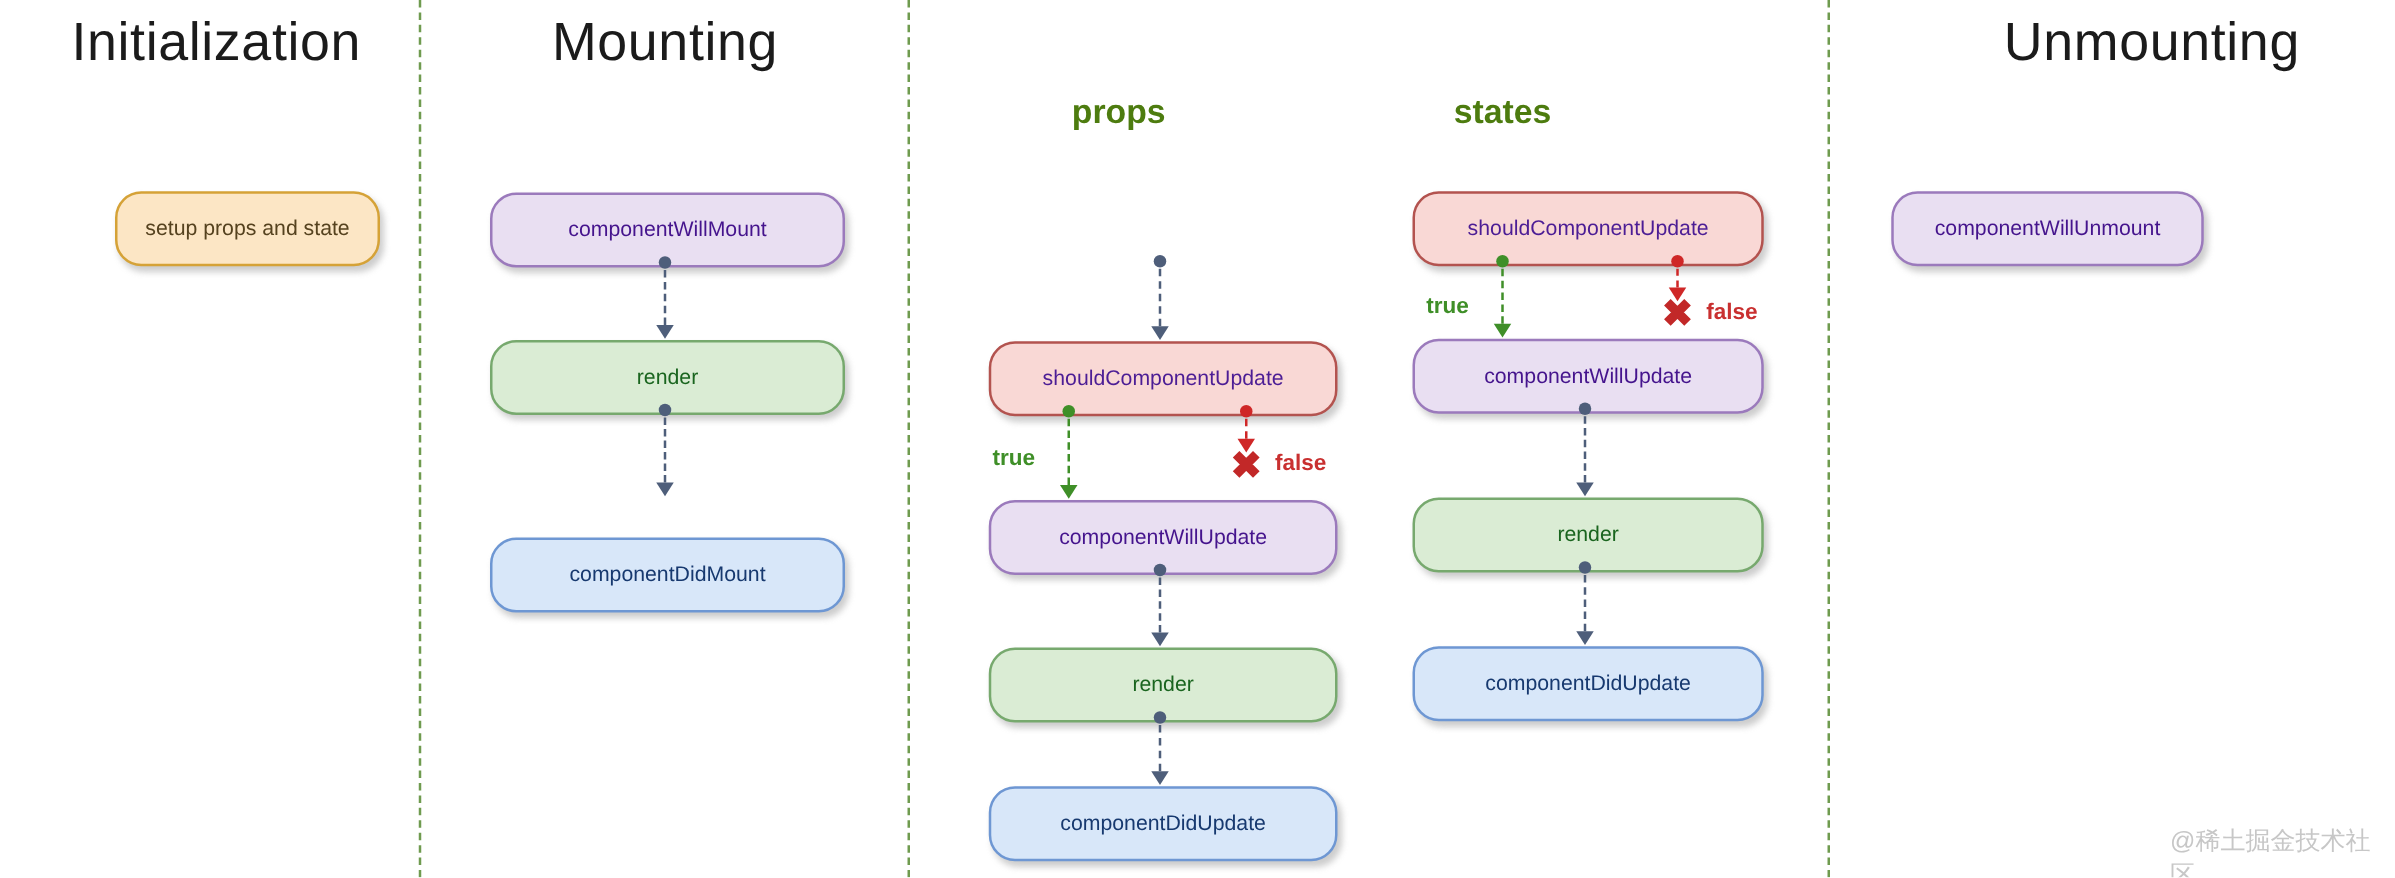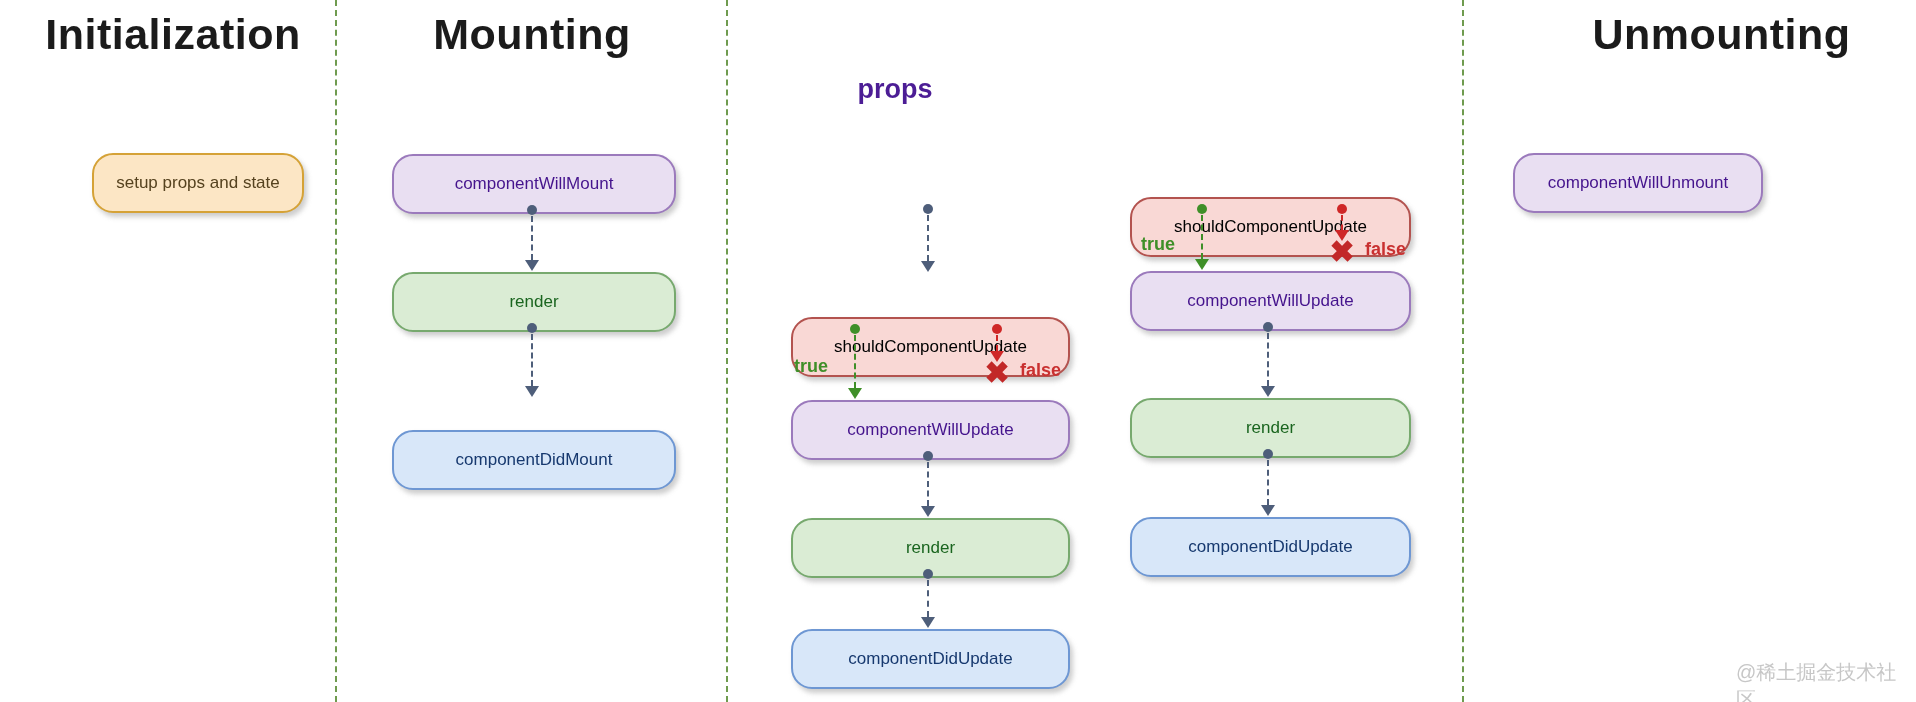--- a/index.html
+++ b/index.html
@@ -1,34 +1,34 @@
 <!DOCTYPE html>
 <html><head>
 <meta charset="utf-8">
 <style>
   html,body{margin:0;padding:0;background:#ffffff;}
   .canvas{
     position:relative;width:1916px;height:702px;background:#ffffff;overflow:hidden;
     font-family:"Liberation Sans",sans-serif;
   }
   .sep{position:absolute;top:0;height:702px;width:0;border-left:2px dashed #6f9b4f;}
-  .title{position:absolute;text-align:center;font-size:43px;font-weight:700;color:#1b1b1b;letter-spacing:0.5px;}
-  .sublabel{position:absolute;text-align:center;font-size:27px;font-weight:600;color:#4c1d95;}
+  .title{position:absolute;text-align:center;font-size:43px;font-weight:400;color:#1b1b1b;letter-spacing:0.5px;}
+  .sublabel{position:absolute;text-align:center;font-size:27px;font-weight:600;color:#4d7c0f;}
   .node{
     position:absolute;height:56px;border:2px solid;border-radius:21px;
     display:flex;align-items:center;justify-content:center;
     font-size:17px;font-weight:500;
     box-shadow:3px 4px 5px rgba(130,130,130,0.40);
   }
   .c-orange{background:#fce6c5;border-color:#d5a237;color:#55421f;}
   .c-purple{background:#e9dff2;border-color:#9b7abc;color:#45148d;}
   .c-green {background:#daecd4;border-color:#77a96e;color:#1a651f;}
   .c-blue  {background:#d8e7f9;border-color:#6e97d3;color:#17396f;}
   .c-cyan  {background:#b5e9f8;border-color:#36a5c9;color:#2d5f80;}
-  .c-red   {background:#f9d8d5;border-color:#b3534f;color:#000000;margin-top:44px;}
+  .c-red   {background:#f9d8d5;border-color:#b3534f;color:#4c1d95;}
   .flow{color:#4e5e7a;}
   .flow-true{color:#3f8f28;}
   .flow-false{color:#cf2727;}
   .dot{position:absolute;width:10px;height:10px;border-radius:50%;background:currentColor;}
   .dline{position:absolute;width:0;border-left:2px dashed currentColor;}
   .arrow{position:absolute;width:0;height:0;border-left:7px solid transparent;border-right:7px solid transparent;border-top:11px solid currentColor;}
   .branch-label{position:absolute;font-size:18px;font-weight:bold;}
   .branch-label.t{color:#3f8f28;text-align:right;}
   .branch-label.f{color:#c93030;text-align:left;}
   .xmark{position:absolute;width:40px;height:40px;text-align:center;line-height:40px;font-size:30px;font-weight:bold;color:#c22828;}
@@ -41,20 +41,21 @@
 
   <div class="sep" style="left:335px;"></div>
   <div class="sep" style="left:726px;"></div>
   <div class="sep" style="left:1462px;"></div>
 
   <div class="title" style="left:0;width:346px;top:10px;">Initialization</div>
   <div class="title" style="left:336px;width:392px;top:10px;">Mounting</div>
   <div class="title" style="left:1548px;width:347px;top:10px;">Unmounting</div>
 
   <div class="sublabel" style="left:795px;width:200px;top:74px;">props</div>
+  <div class="sublabel" style="left:1102px;width:200px;top:74px;">states</div>
 
   <div class="node c-orange" style="left:92px;top:153px;width:208px;">setup props and state</div>
 
   <div class="node c-purple" style="left:392px;top:154px;width:280px;">componentWillMount</div>
   <div class="node c-green" style="left:392px;top:272px;width:280px;">render</div>
   <div class="node c-blue" style="left:392px;top:398px;width:280px;margin-top:32px;">componentDidMount</div>
 
   <div class="flow">
     <div class="dot" style="left:527px;top:205px;"></div>
     <div class="dline" style="left:531px;top:216px;height:44px;"></div>

